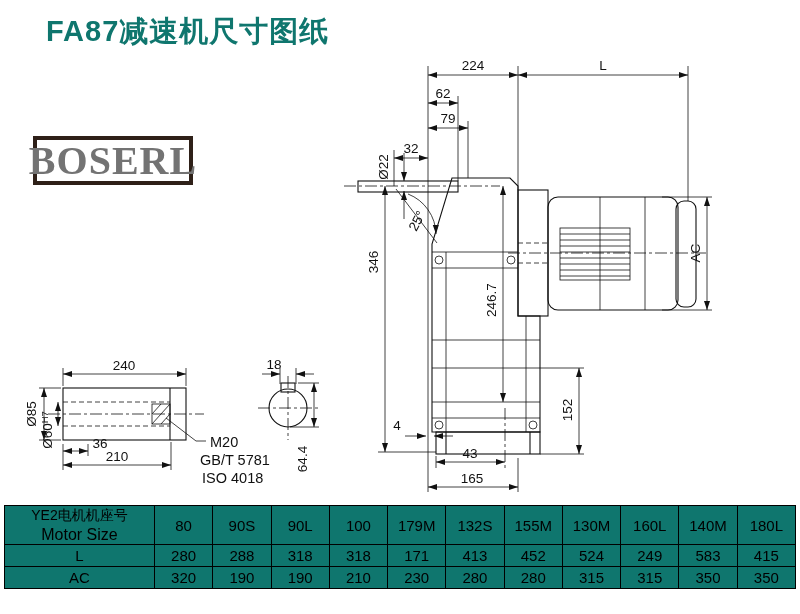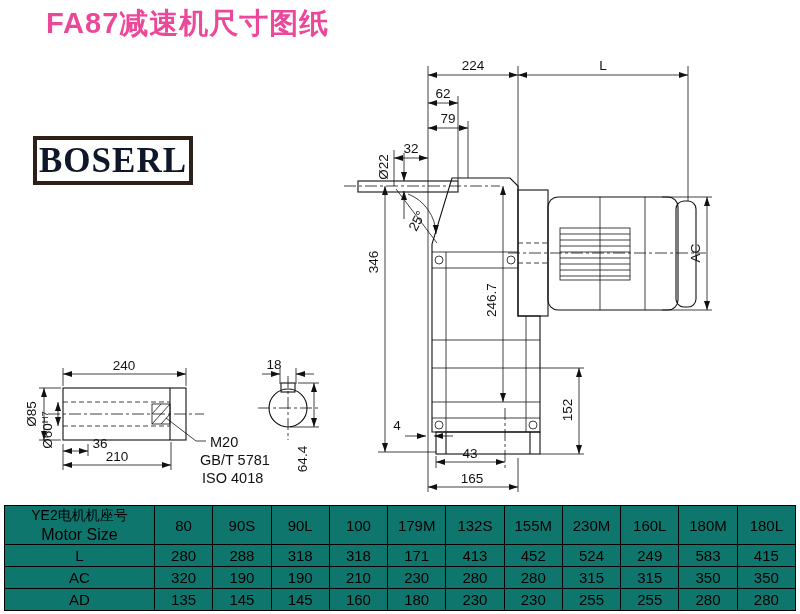--- a/index.html
+++ b/index.html
@@ -1,19 +1,19 @@
 <!DOCTYPE html>
 <html><head>
 <meta charset="utf-8">
 <style>
   html,body{margin:0;padding:0;background:#ffffff;}
   .stage{position:relative;width:800px;height:614px;background:#fff;font-family:"Liberation Sans",sans-serif;color:#111;overflow:hidden;}
-  .title{position:absolute;left:46px;top:4px;font-size:29px;font-weight:bold;letter-spacing:1px;color:#ec4899;white-space:nowrap;}
+  .title{position:absolute;left:46px;top:12px;font-size:29px;font-weight:bold;letter-spacing:1px;color:#0f766e;white-space:nowrap;}
   .logo{position:absolute;left:33px;top:136px;width:152px;height:41px;border:4px solid #2e2018;background:#fff;display:flex;align-items:center;justify-content:center;}
-  .logo span{font-family:"Liberation Serif",serif;font-size:35px;font-weight:bold;color:#0f172a;letter-spacing:1px;}
+  .logo span{font-family:"Liberation Serif",serif;font-size:40px;font-weight:bold;color:#737373;letter-spacing:1px;}
   svg.draw{position:absolute;left:0;top:0;}
   .ln{stroke:#111;stroke-width:1.1;fill:none;}
   .thin{stroke:#111;stroke-width:0.8;fill:none;}
   .cl{stroke:#111;stroke-width:0.8;fill:none;stroke-dasharray:12 3 3 3;}
   .dash{stroke:#111;stroke-width:0.8;fill:none;stroke-dasharray:5 3;}
   .t{font-family:"Liberation Sans",sans-serif;font-size:13.5px;fill:#111;}
   .tb{font-size:14.5px;}
   table.dims{position:absolute;left:4px;top:505px;width:792px;border-collapse:collapse;table-layout:fixed;background:#0f766e;font-family:"Liberation Sans",sans-serif;}
   table.dims th,table.dims td{border:1.5px solid #000;text-align:center;vertical-align:middle;font-weight:normal;font-size:15px;padding:0;height:21px;color:#000;}
   table.dims tr.hdr th{height:36px;}
@@ -195,23 +195,23 @@
         <div class="hcn">YE2电机机座号</div>
         <div class="hen">Motor Size</div>
       </th>
       <th>80</th>
       <th>90S</th>
       <th>90L</th>
       <th>100</th>
       <th>179M</th>
       <th>132S</th>
       <th>155M</th>
-      <th>230M</th>
+      <th>130M</th>
       <th>160L</th>
-      <th>180M</th>
+      <th>140M</th>
       <th>180L</th>
     </tr>
     <tr>
       <th>L</th>
       <td>280</td>
       <td>288</td>
       <td>318</td>
       <td>318</td>
       <td>171</td>
       <td>413</td>
@@ -228,29 +228,15 @@
       <td>190</td>
       <td>210</td>
       <td>230</td>
       <td>280</td>
       <td>280</td>
       <td>315</td>
       <td>315</td>
       <td>350</td>
       <td>350</td>
     </tr>
-    <tr>
-      <th>AD</th>
-      <td>135</td>
-      <td>145</td>
-      <td>145</td>
-      <td>160</td>
-      <td>180</td>
-      <td>230</td>
-      <td>230</td>
-      <td>255</td>
-      <td>255</td>
-      <td>280</td>
-      <td>280</td>
-    </tr>
   </tbody>
     </table>
 </div>
 
 </body></html>

